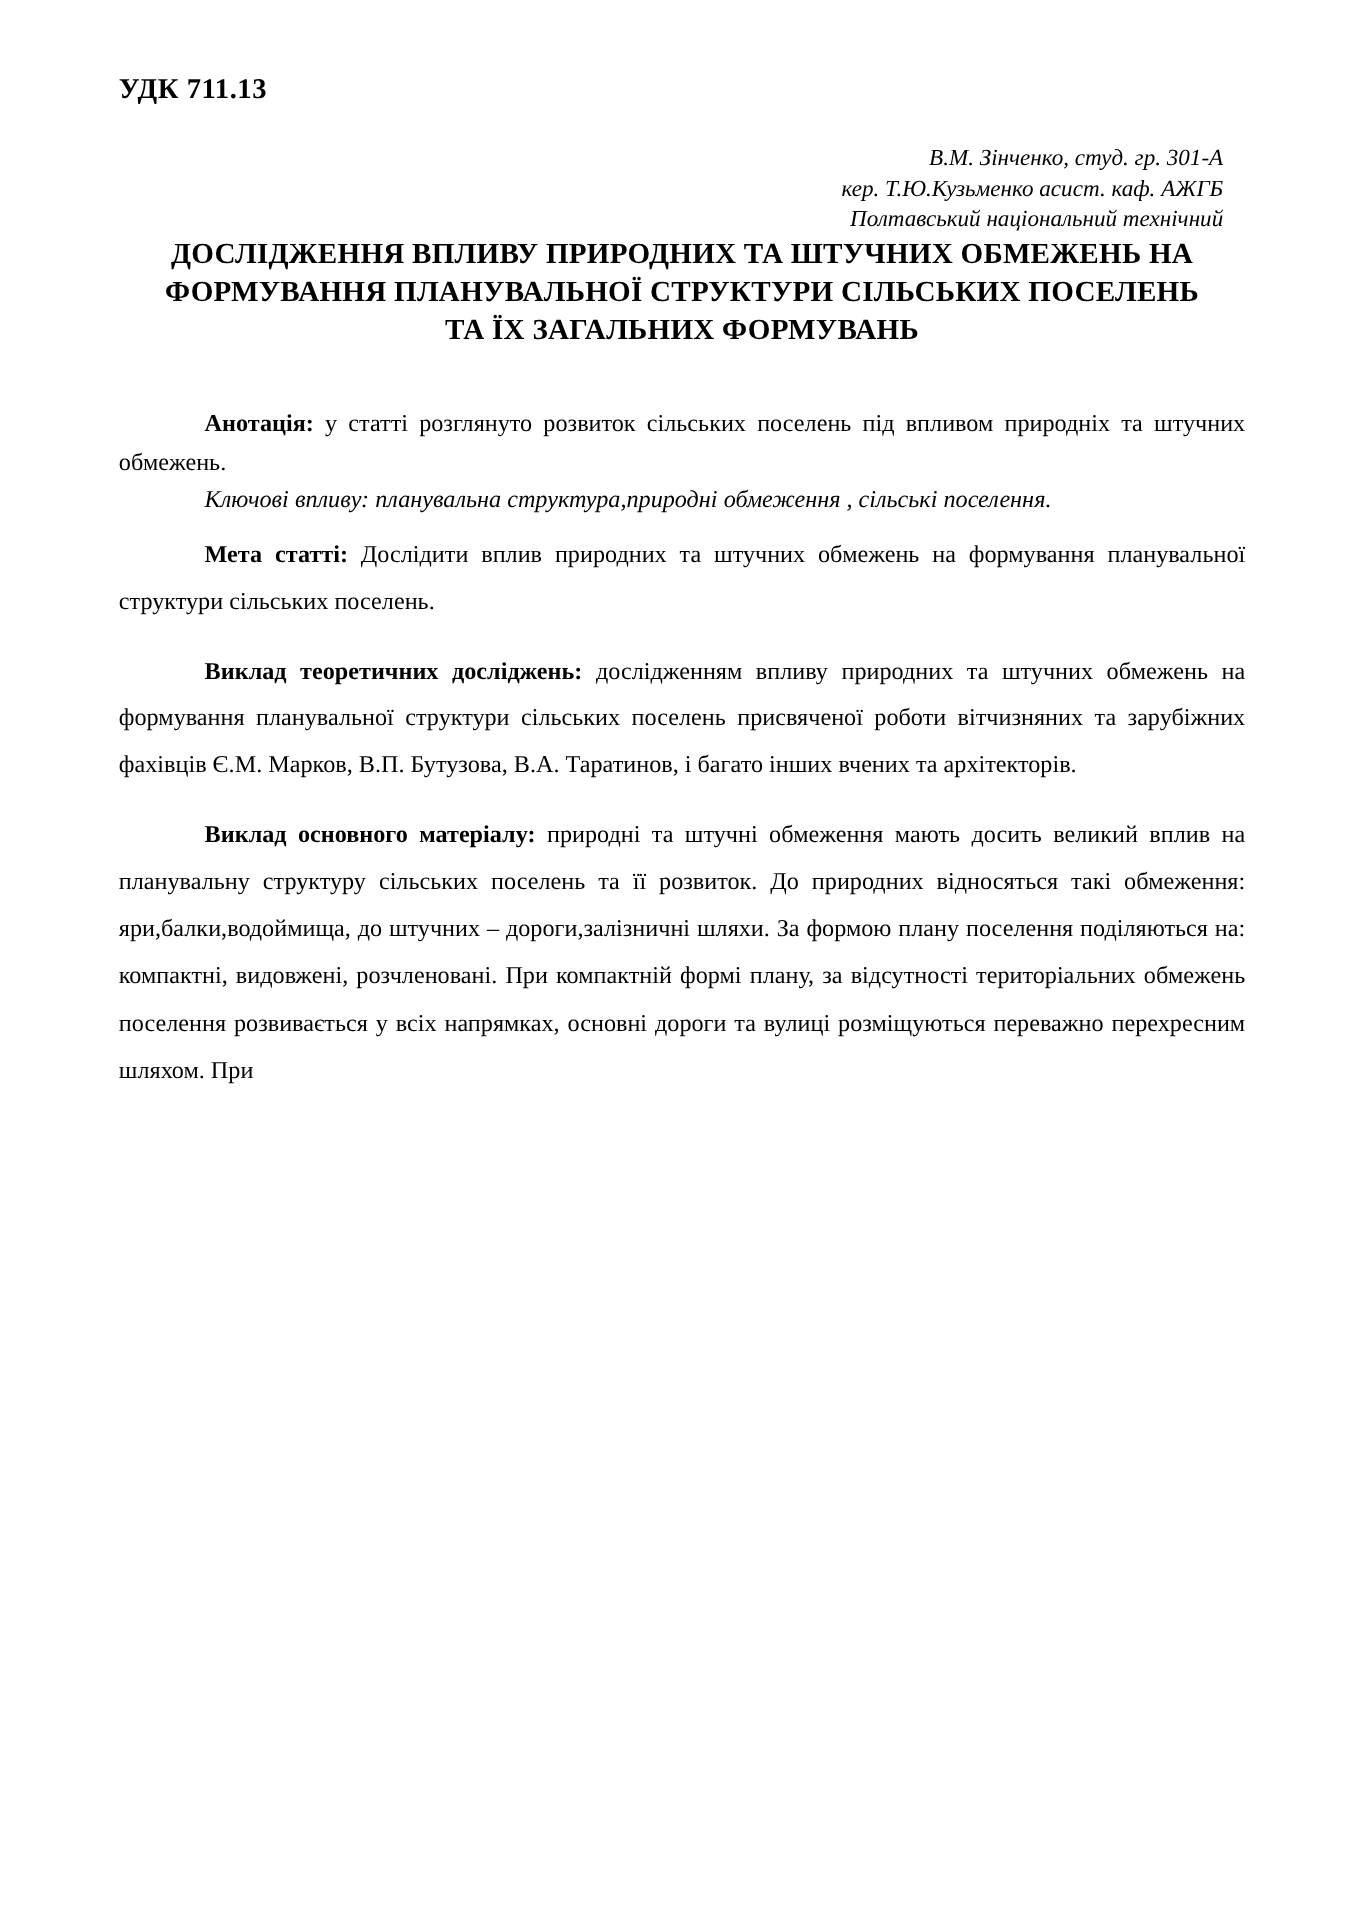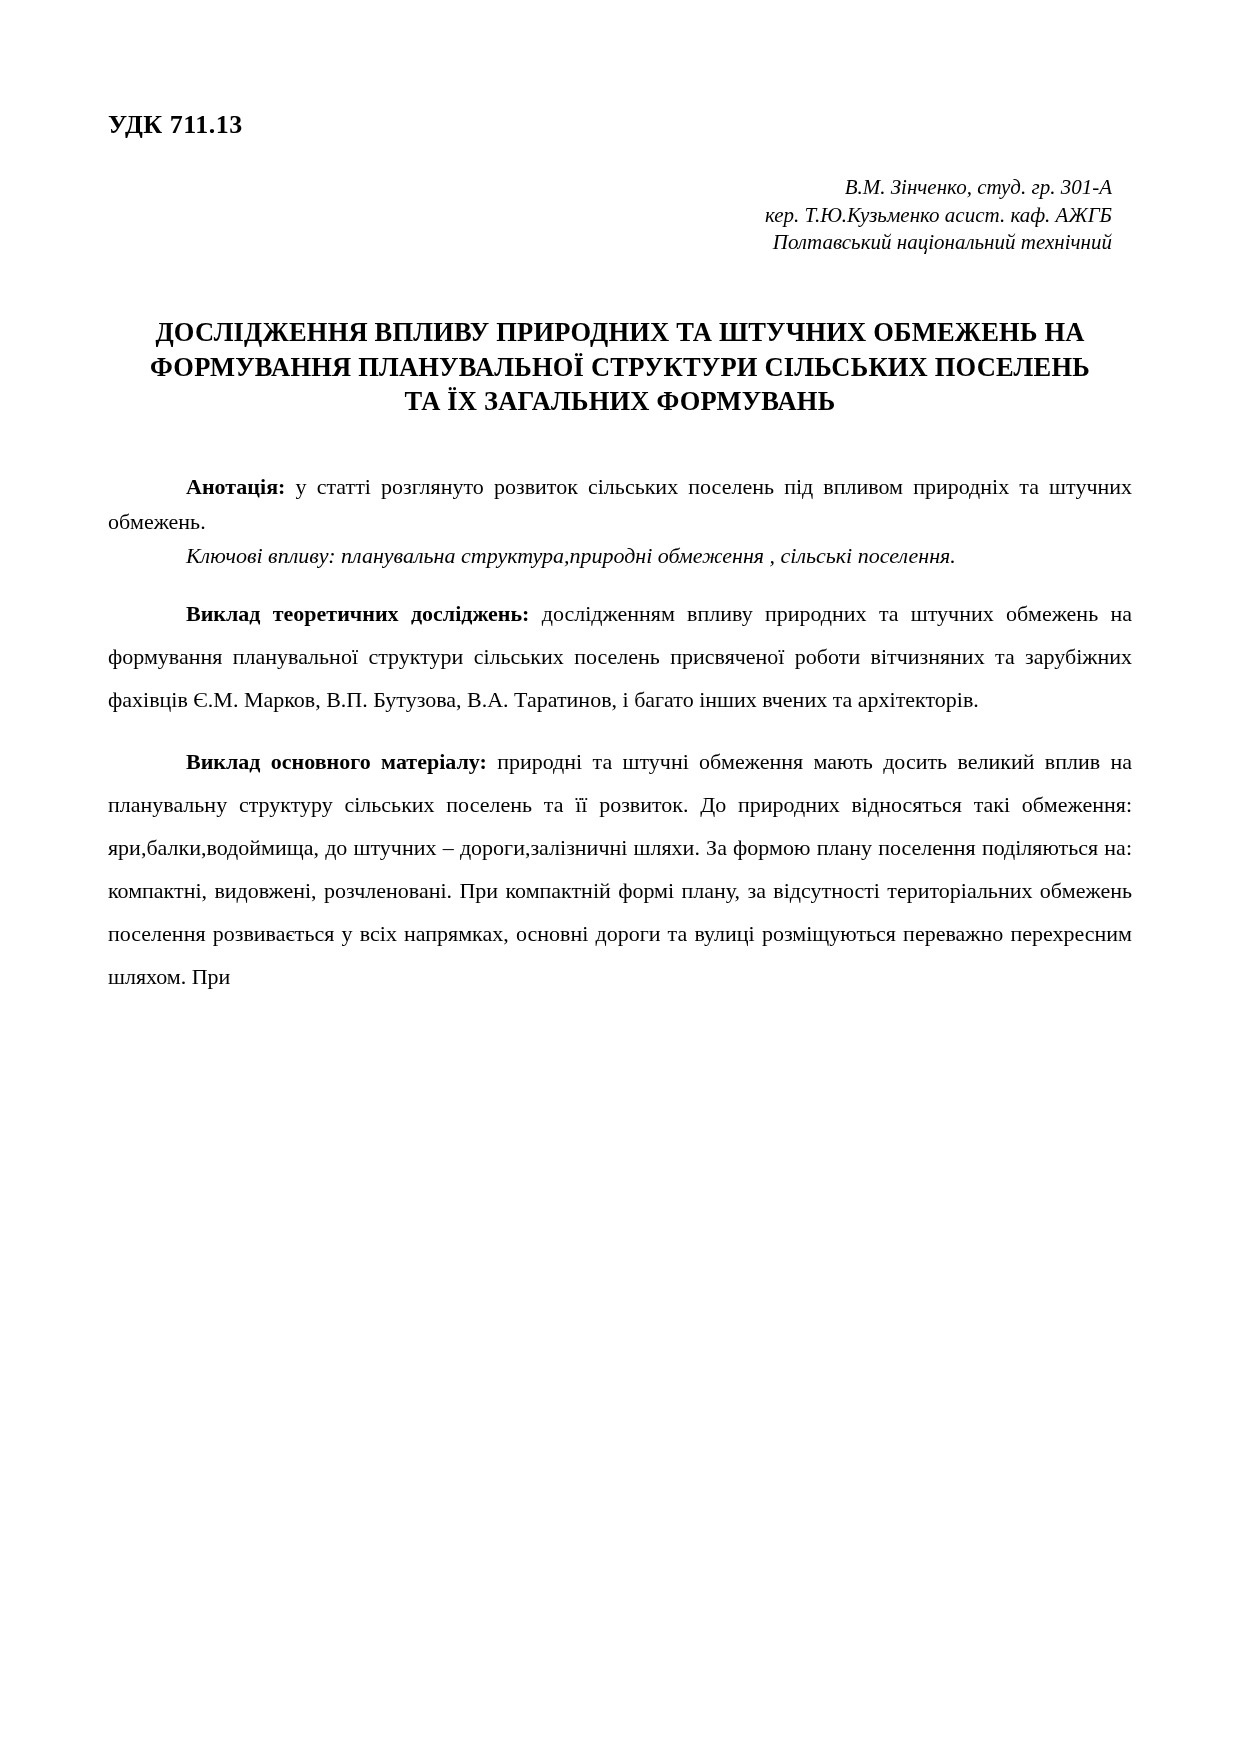--- a/index.html
+++ b/index.html
@@ -12,41 +12,40 @@
     height: 1754px;
     font-family: "Liberation Serif", "DejaVu Serif", serif;
     color: #000000;
     position: relative;
     overflow: hidden;
   }
   .page {
     box-sizing: border-box;
     width: 1240px;
     height: 1754px;
-    padding: 110px 108px 0 108px;
+    padding: 66px 108px 0 108px;
     position: relative;
   }
   .udk {
     font-size: 26px;
     font-weight: bold;
     letter-spacing: 0.5px;
     margin: 0 0 34px 0;
   }
   .authors {
     text-align: right;
     font-style: italic;
     font-size: 21px;
     line-height: 1.32;
     margin-right: 20px;
   }
   .authors div {
     white-space: nowrap;
   }
   .title {
-    margin-top: 58px;
     text-align: center;
     font-weight: bold;
     font-size: 26.5px;
     line-height: 1.30;
     letter-spacing: 0.2px;
     padding: 0 38px;
   }
   .body-text {
     margin-top: 52px;
     font-size: 22px;
@@ -91,20 +90,21 @@
 
   <div class="title">ДОСЛІДЖЕННЯ ВПЛИВУ ПРИРОДНИХ ТА ШТУЧНИХ ОБМЕЖЕНЬ НА ФОРМУВАННЯ ПЛАНУВАЛЬНОЇ СТРУКТУРИ СІЛЬСЬКИХ ПОСЕЛЕНЬ ТА ЇХ ЗАГАЛЬНИХ ФОРМУВАНЬ</div>
 
   <div class="body-text">
 
     <p class="para"><span class="bold">Анотація:</span><span> у статті розглянуто розвиток сільських поселень під впливом природніх та штучних обмежень.</span></p>
 
     <p class="para"><span class="kw">Ключові впливу:</span><span class="ital">   планувальна структура,природні обмеження , сільські поселення.</span></p>
 
 
+    <p class="para spaced"><span class="bold">Мета статті:</span><span> Дослідити  вплив природних та штучних обмежень на формування планувальної структури сільських поселень.</span></p>
 
     <p class="para spaced block-gap"><span class="bold">Виклад теоретичних досліджень:</span><span> дослідженням впливу природних та штучних обмежень на формування планувальної структури сільських поселень присвяченої роботи вітчизняних та зарубіжних фахівців Є.М. Марков, В.П. Бутузова, В.А. Таратинов, і багато інших вчених та архітекторів.</span></p>
 
     <p class="para spaced block-gap"><span class="bold">Виклад основного матеріалу:</span><span> природні та штучні обмеження мають досить великий вплив на планувальну структуру сільських поселень та її розвиток. До природних  відносяться такі обмеження: яри,балки,водоймища, до штучних – дороги,залізничні шляхи. За формою плану поселення поділяються на: компактні, видовжені, розчленовані. При компактній формі плану, за відсутності територіальних обмежень поселення розвивається у всіх напрямках, основні дороги та вулиці розміщуються переважно перехресним шляхом. При</span></p>
 
   </div>
 
 </div>
 
 </body></html>

